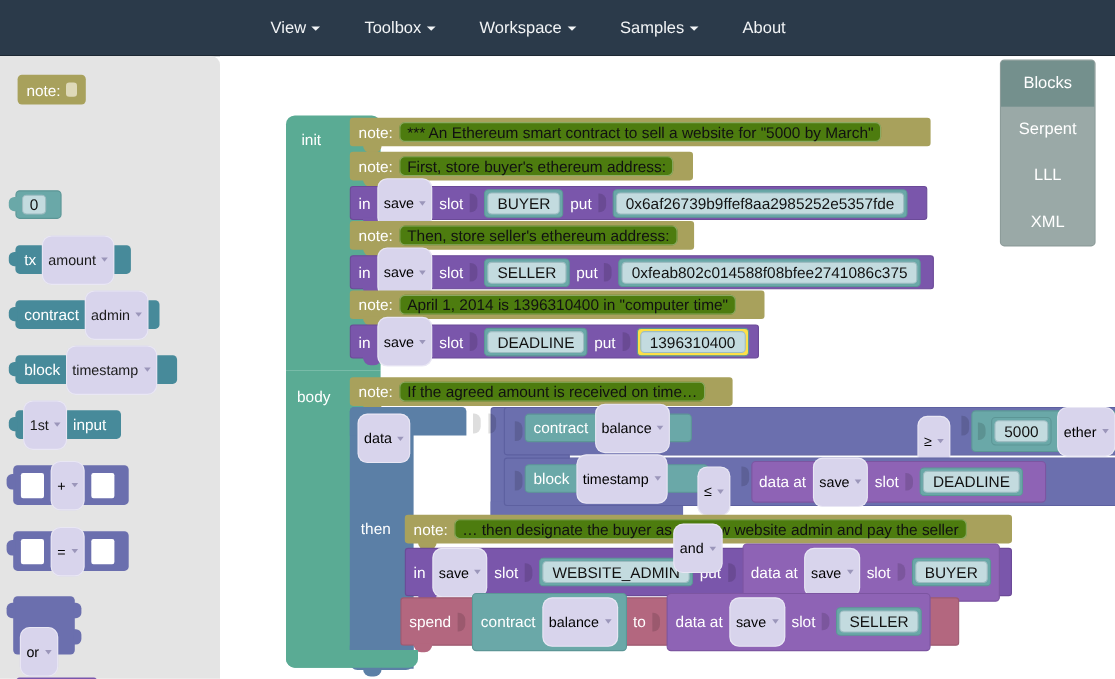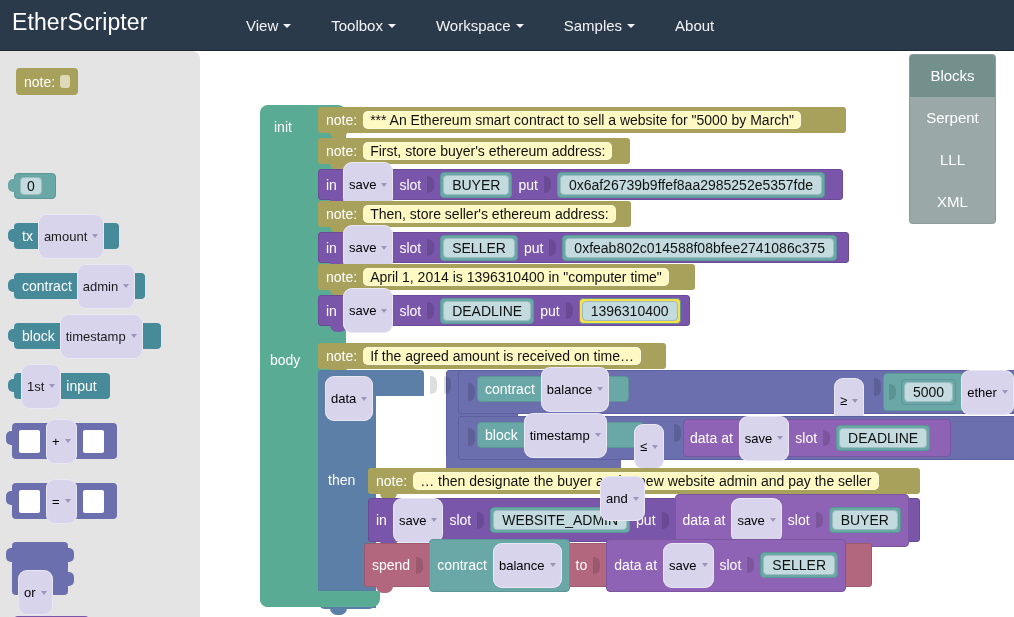--- a/index.html
+++ b/index.html
@@ -70,21 +70,21 @@
     padding:15px 6px; font-size:13px; white-space:nowrap;
     box-shadow: inset 0 0 0 1px rgba(255,255,255,.45);
   }
   .pill .dd {
     display:inline-block; margin-left:5px;
     border-left:3.5px solid transparent; border-right:3.5px solid transparent;
     border-top:4px solid #9b96ba;
   }
   .noteField {
     display:inline-flex; align-items:center;
-    background:#fef9c3; color:#111; border-radius:5px;
+    background:#4d7c0f; color:#111; border-radius:5px;
     padding:1px 7px; font-size:14px; white-space:nowrap;
     box-shadow: inset 0 0 0 1px rgba(255,255,255,.35);
   }
   .valField {
     display:inline-flex; align-items:center; justify-content:center;
     background:#c3dbdf; color:#111; border-radius:4px;
     padding:1px 8px; font-size:14px; white-space:nowrap;
     border:1px solid #9dbcc1;
   }
   .dim { color:#000; }
@@ -92,21 +92,20 @@
   .socket {
     display:inline-block; width:7px; height:17px; flex:0 0 7px;
     background: rgba(0,0,0,.13);
     border-radius: 0 6px 6px 0;
   }
 </style>
 </head>
 <body>
 
 <div id="navbar">
-  <div id="brand">EtherScripter</div>
   <div class="nav-items">
     <div class="nav-item">
       <span>View</span>
       <span class="caret"></span>
     </div>
     <div class="nav-item">
       <span>Toolbox</span>
       <span class="caret"></span>
     </div>
     <div class="nav-item">
@@ -360,21 +359,21 @@
 
   <div style="position:absolute; left:118px; top:319px; width:58px; height:238px; background:#5b7fa6; border-radius:4px 0 0 6px;"></div>
   <div style="position:absolute; left:118px; top:319px; width:106px; height:26px; background:#5b7fa6; border-radius:4px 4px 0 0;"></div>
   <span class="pill" style="position:absolute; left:125px; top:325px;">
       <span class="dim">data</span>
       <span class="dd"></span>
     </span>
   <span class="socket" style="position:absolute; left:230px; top:325px; height:18px;"></span>
 
   <div style="position:absolute; left:246px; top:319px; width:72px; height:118px; background:#6b6fae; border:1px solid #5d60a0; border-radius:3px;"></div>
-  <span class="pill" style="position:absolute; left:400px; top:425px; z-index:6;">
+  <span class="pill" style="position:absolute; left:412px; top:425px; z-index:6;">
       <span class="dim">and</span>
       <span class="dd"></span>
     </span>
   <div style="position:absolute; left:246px; top:405px; width:175px; height:32px; background:#6b6fae; border-radius:0 0 3px 3px;"></div>
   <span class="socket" style="position:absolute; left:244px; top:325px; height:18px; z-index:5;"></span>
 
   <div style="position:absolute; left:258px; top:319px; width:562px; height:44px; background:#6b6fae; border:1px solid #5d60a0; border-radius:3px;"></div>
   <div class="blk" style="left:268px; top:327px; width:29px; height:28px;">
     <span class="socket" style="height:18px; position:absolute; top:5px; left:0;"></span>
   </div>

